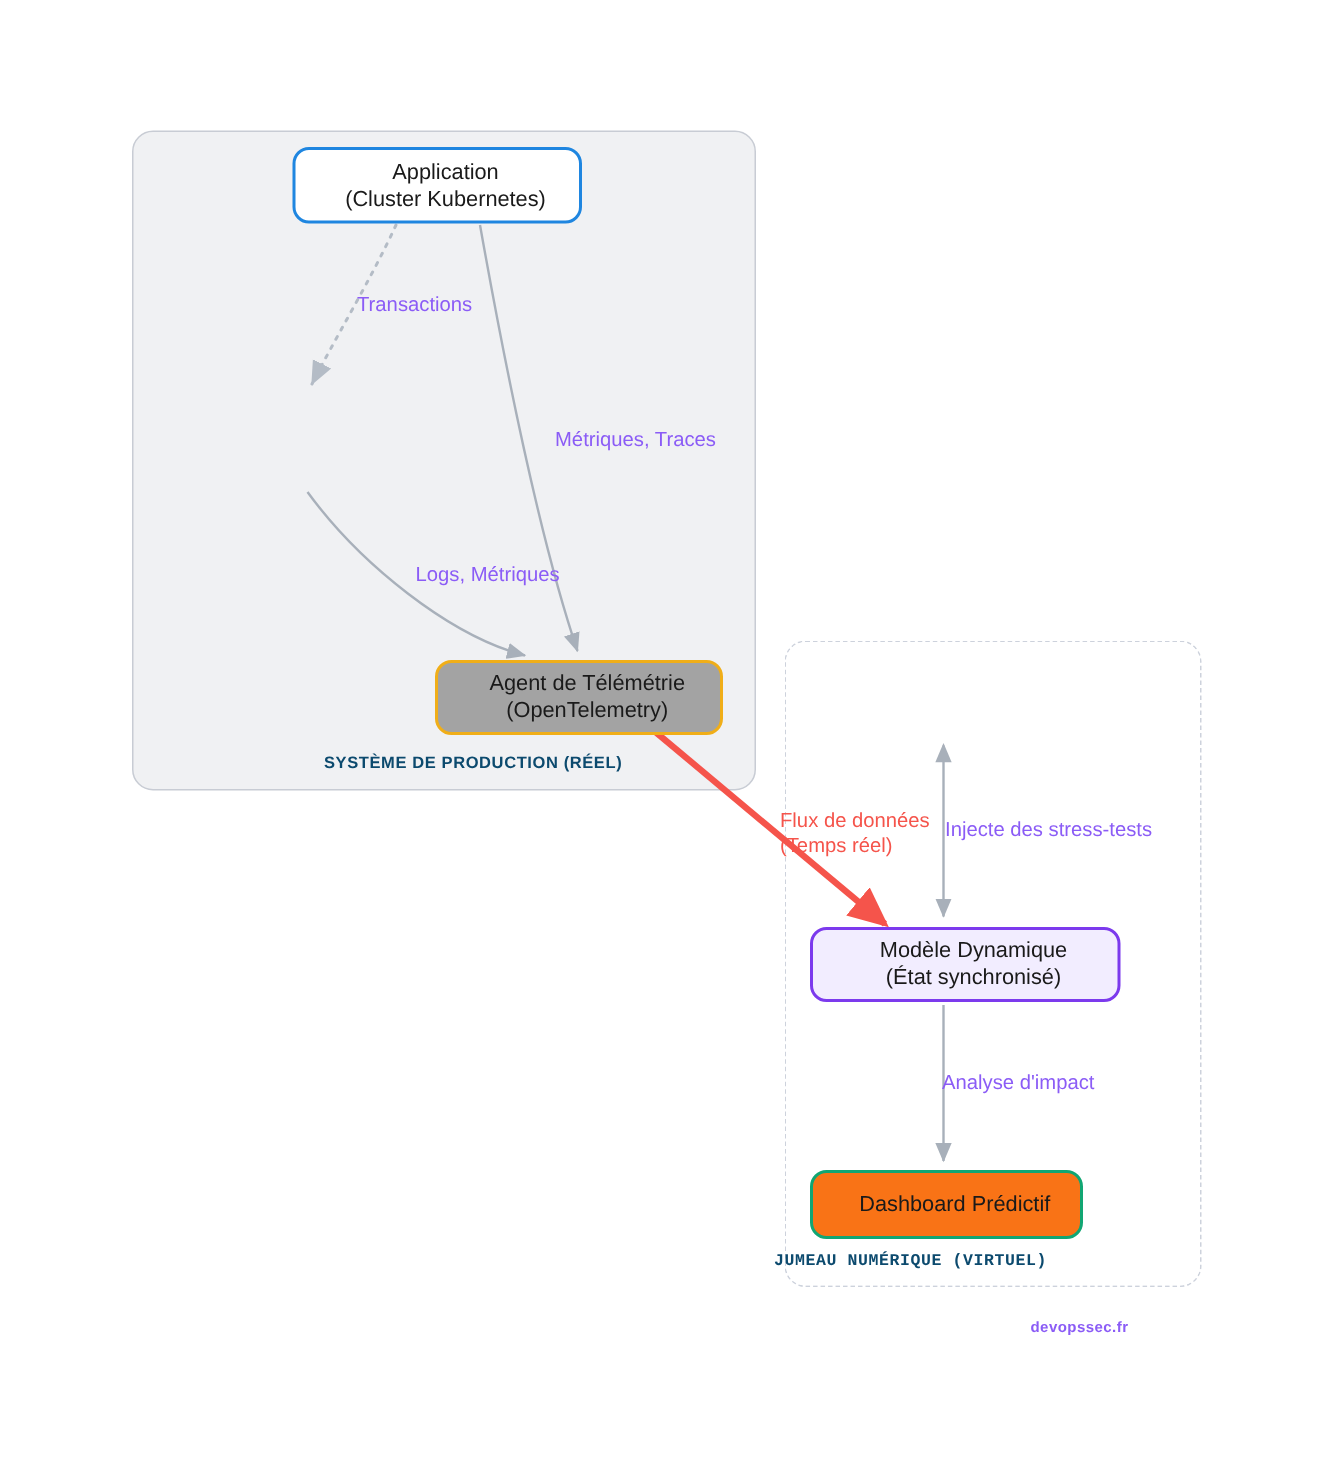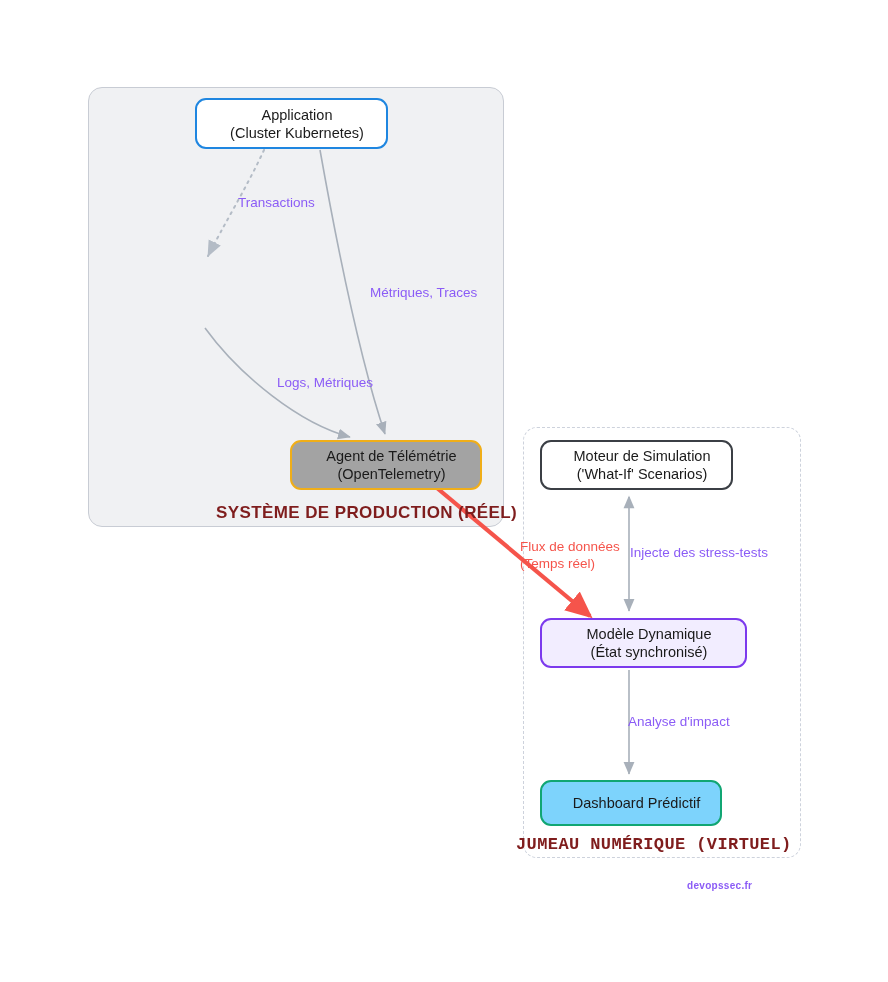--- a/index.html
+++ b/index.html
@@ -35,24 +35,24 @@
     left: 523px;
     top: 427px;
     width: 278px;
     height: 431px;
     background: transparent;
     border: 1.4px dashed #cdd2dc;
     border-radius: 14px;
   }
   .cluster-label {
     position: absolute;
-    font-size: 17px;
+    font-size: 11px;
     font-weight: bold;
     letter-spacing: 0.4px;
-    color: #7f1d1d;
+    color: #0c4a6e;
     white-space: nowrap;
   }
   .cluster-label-prod {
     left: 216px;
     top: 503px;
   }
   .cluster-label-twin {
     left: 516px;
     top: 835px;
     font-family: Liberation Mono, monospace;
@@ -89,21 +89,21 @@
     background: #ffffff;
     border: 2.2px solid #3b3f45;
   }
   .node-model {
     left: 540px; top: 618px; width: 207px; height: 50px;
     background: #f2edff;
     border: 2.6px solid #7c3aed;
   }
   .node-dash {
     left: 540px; top: 780px; width: 182px; height: 46px;
-    background: #7dd3fc;
+    background: #f97316;
     border: 2.2px solid #11a673;
   }
   
   .node-db {
     position: absolute;
     left: 96px; top: 261px; width: 179px; height: 67px;
   }
   .db-body {
     position: absolute;
     left: 0; top: 8px;
@@ -227,24 +227,20 @@
     <span class="l1">Application</span>
     <span class="l2">(Cluster Kubernetes)</span>
   </div>
 
 
   <div class="node node-agent">
     <span class="l1">Agent de Télémétrie</span>
     <span class="l2">(OpenTelemetry)</span>
   </div>
 
-  <div class="node node-sim">
-    <span class="l1">Moteur de Simulation</span>
-    <span class="l2">('What-If' Scenarios)</span>
-  </div>
 
   <div class="node node-model">
     <span class="l1">Modèle Dynamique</span>
     <span class="l2">(État synchronisé)</span>
   </div>
 
   <div class="node node-dash">
     <span class="l1">Dashboard Prédictif</span>
   </div>
 

